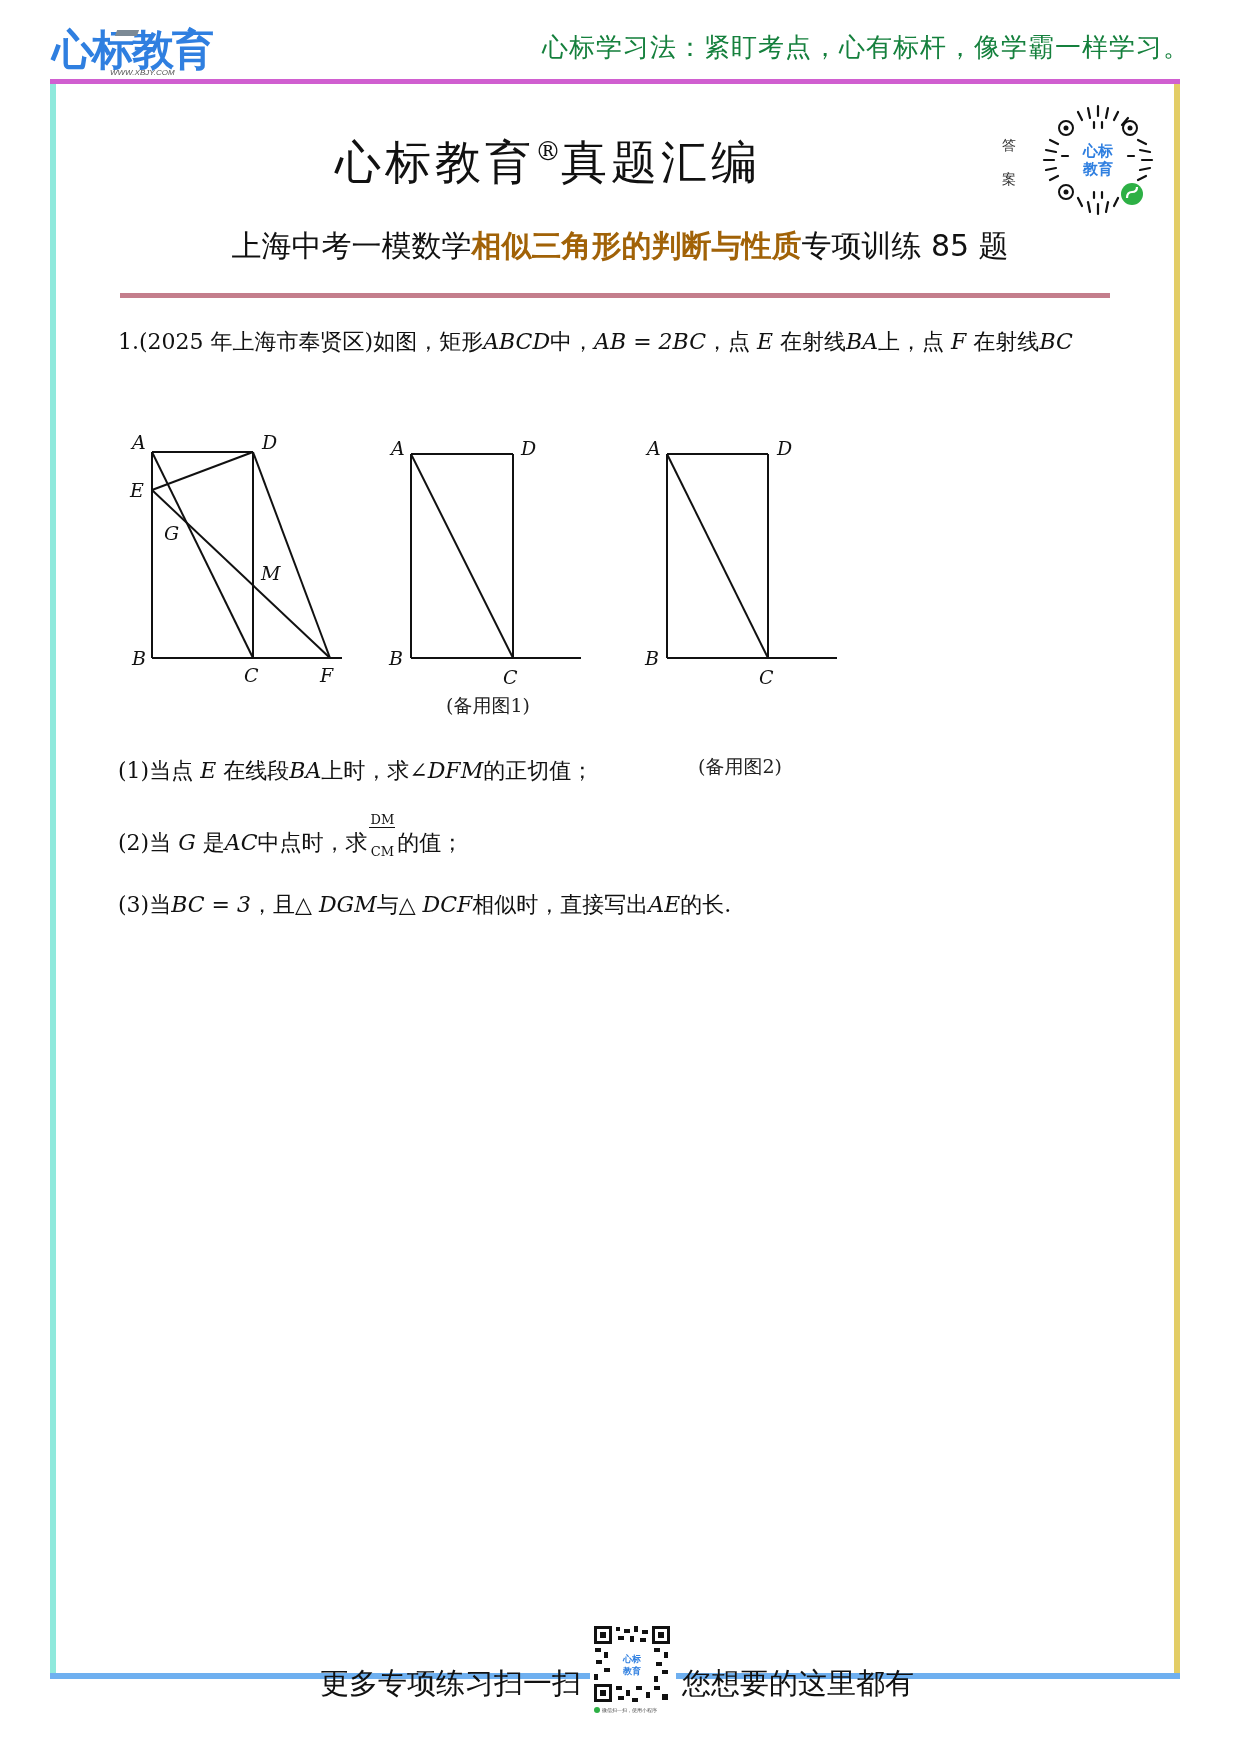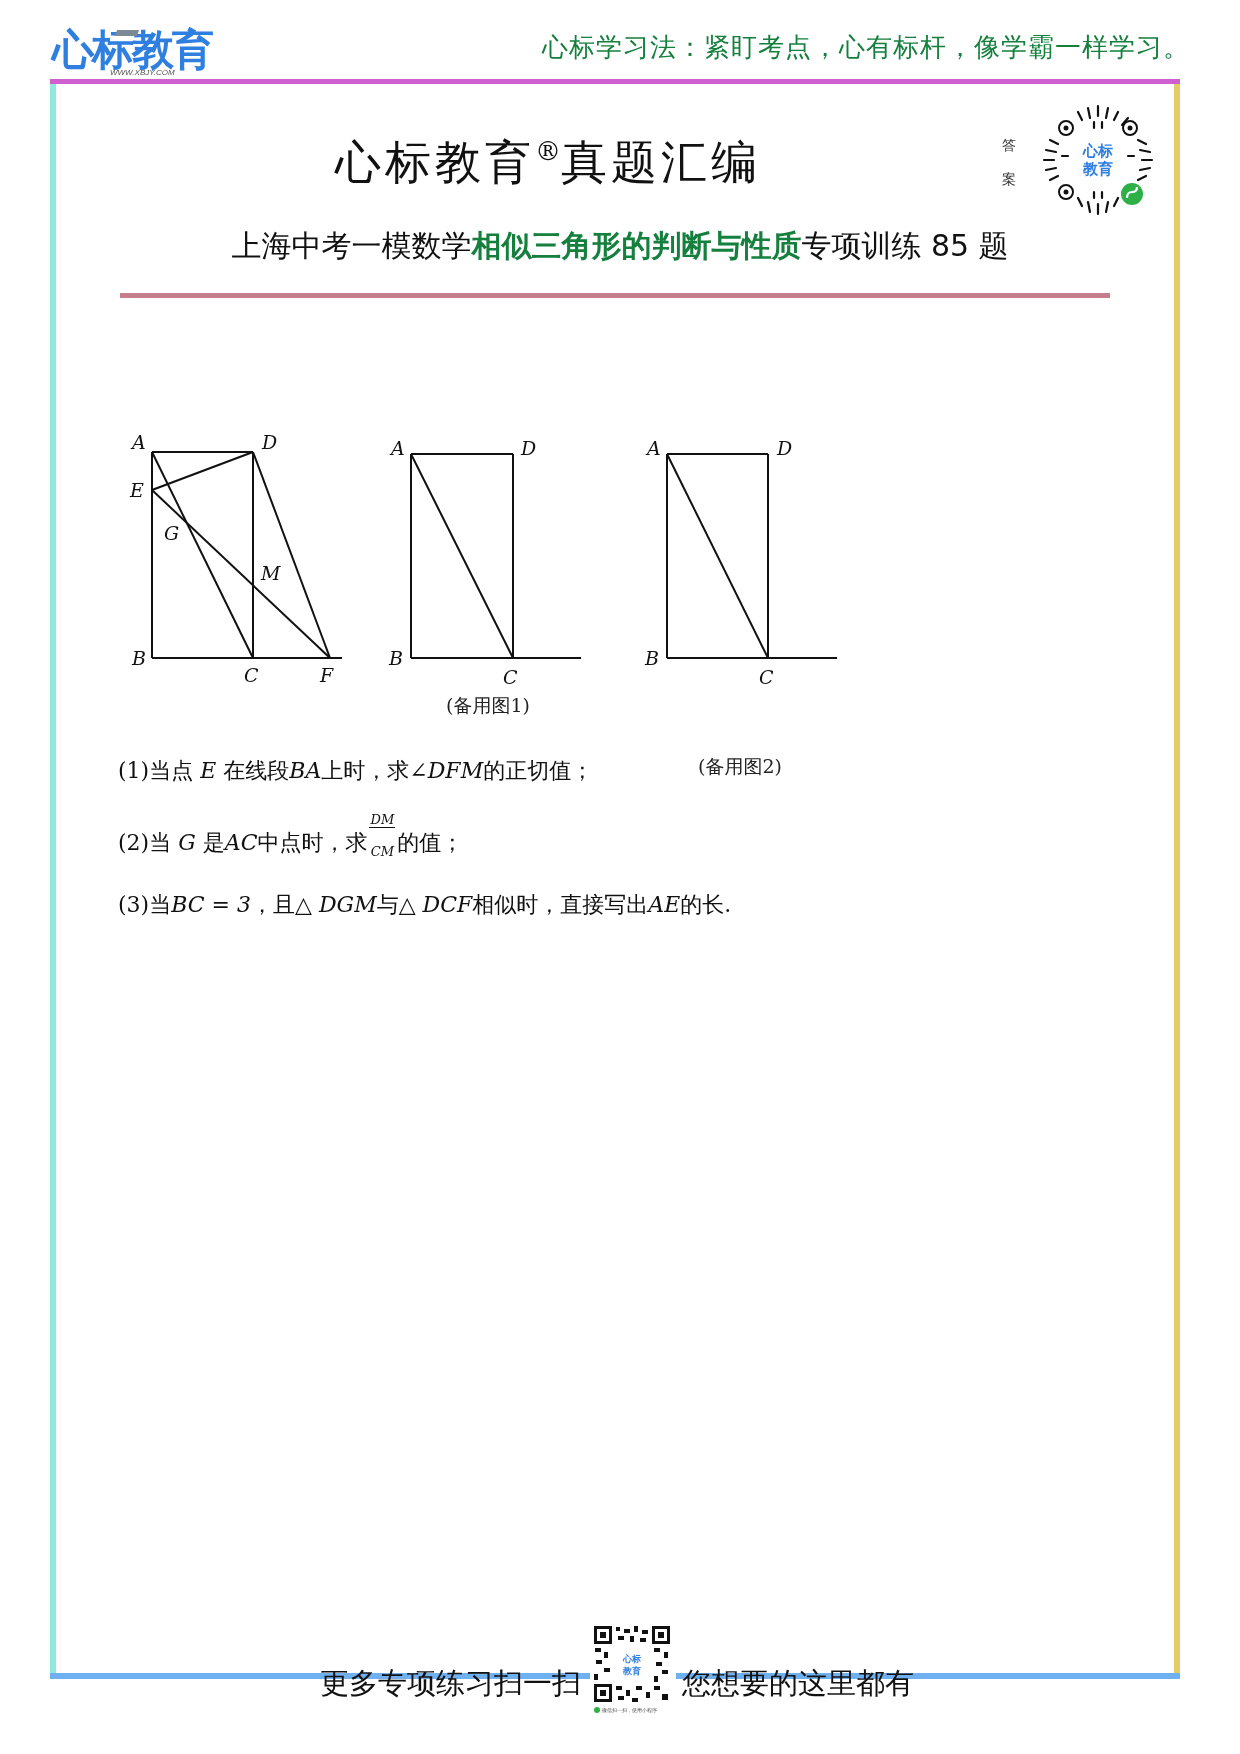--- a/index.html
+++ b/index.html
@@ -25,34 +25,34 @@
   .main-title { position: absolute; left: 0; width: 1096px; top: 132px; text-align: center;
                 font-family: "DejaVu Serif", serif; font-size: 46px; letter-spacing: 4px; color: #111; }
   .main-title sup { font-size: 26px; vertical-align: 18px; letter-spacing: 0; }
 
   .answer-label { position: absolute; left: 1000px; top: 128px; width: 18px; font-size: 14px;
                   color: #333; line-height: 34px; text-align: center; }
   .qr-top { position: absolute; left: 1038px; top: 100px; width: 120px; height: 120px; }
 
   .subtitle { position: absolute; left: 0; width: 1240px; top: 226px; text-align: center;
               font-family: "DejaVu Sans", sans-serif; font-size: 30px; color: #111; }
-  .subtitle .hl { color: #15803d; font-weight: bold; }
+  .subtitle .hl { color: #a16207; font-weight: bold; }
 
   .sep { position: absolute; left: 120px; top: 293px; width: 990px; height: 5px; background: #c47e8c; }
 
   .q-text { position: absolute; left: 118px; top: 318px; width: 1010px; font-size: 22px; line-height: 48px; color: #111; }
   .m { font-family: "DejaVu Serif", serif; font-style: italic; }
 
   .fig { position: absolute; }
   .fig svg text { font-family: "DejaVu Serif", serif; font-style: italic; font-size: 19px; fill: #111; }
   .fig-caption { position: absolute; font-size: 19px; color: #222; text-align: center; width: 140px; }
 
   .sub-q { position: absolute; left: 118px; font-size: 22px; color: #111; }
   .frac { display: inline-block; vertical-align: middle; text-align: center; font-family: "DejaVu Serif", serif;
-          font-style: italic; font-size: 13px; line-height: 15px; margin: 0 2px; }
+          font-size: 13px; line-height: 15px; margin: 0 2px; }
   .frac .num { display: block; border-bottom: 1.5px solid #111; padding: 0 1px; }
   .frac .den { display: block; padding: 16px 1px; }
 
   .footer-left { position: absolute; left: 320px; top: 1664px; font-family: "DejaVu Sans", sans-serif; font-size: 29px; color: #111; }
   .footer-right { position: absolute; left: 682px; top: 1664px; font-family: Liberation Serif, serif; font-size: 29px; color: #111; }
   .qr-bottom { position: absolute; left: 592px; top: 1624px; width: 80px; height: 90px; }
 </style>
 </head>
 <body>
 
@@ -121,20 +121,23 @@
   <path d="M89 98 q0 -6 5 -6 q5 0 5 -5" stroke="#fff" stroke-width="2.2" fill="none"></path>
 </svg>
 
 <div class="subtitle">
   <span>上海中考一模数学</span><span class="hl">相似三角形的判断与性质</span><span>专项训练 85 题</span>
 </div>
 
 <div class="sep"></div>
 
 <div class="q-text">
+  <div>
+    <span>1.</span><span>(2025 年上海市奉贤区)</span><span>如图，矩形</span><span class="m">ABCD</span><span>中，</span><span class="m">AB = 2BC</span><span>，点 </span><span class="m">E</span><span> 在射线</span><span class="m">BA</span><span>上，点 </span><span class="m">F</span><span> 在射线</span><span class="m">BC</span>
+  </div>
 </div>
 
 <div class="fig" style="left:120px; top:425px; width:240px; height:260px;">
   <svg width="240" height="260" viewBox="0 0 240 260">
     <g stroke="#111" stroke-width="2" fill="none">
       <line x1="32" y1="27" x2="133" y2="27"></line>
       <line x1="32" y1="27" x2="32" y2="233"></line>
       <line x1="133" y1="27" x2="133" y2="233"></line>
       <line x1="32" y1="233" x2="222" y2="233"></line>
       <line x1="32" y1="27" x2="133" y2="233"></line>

